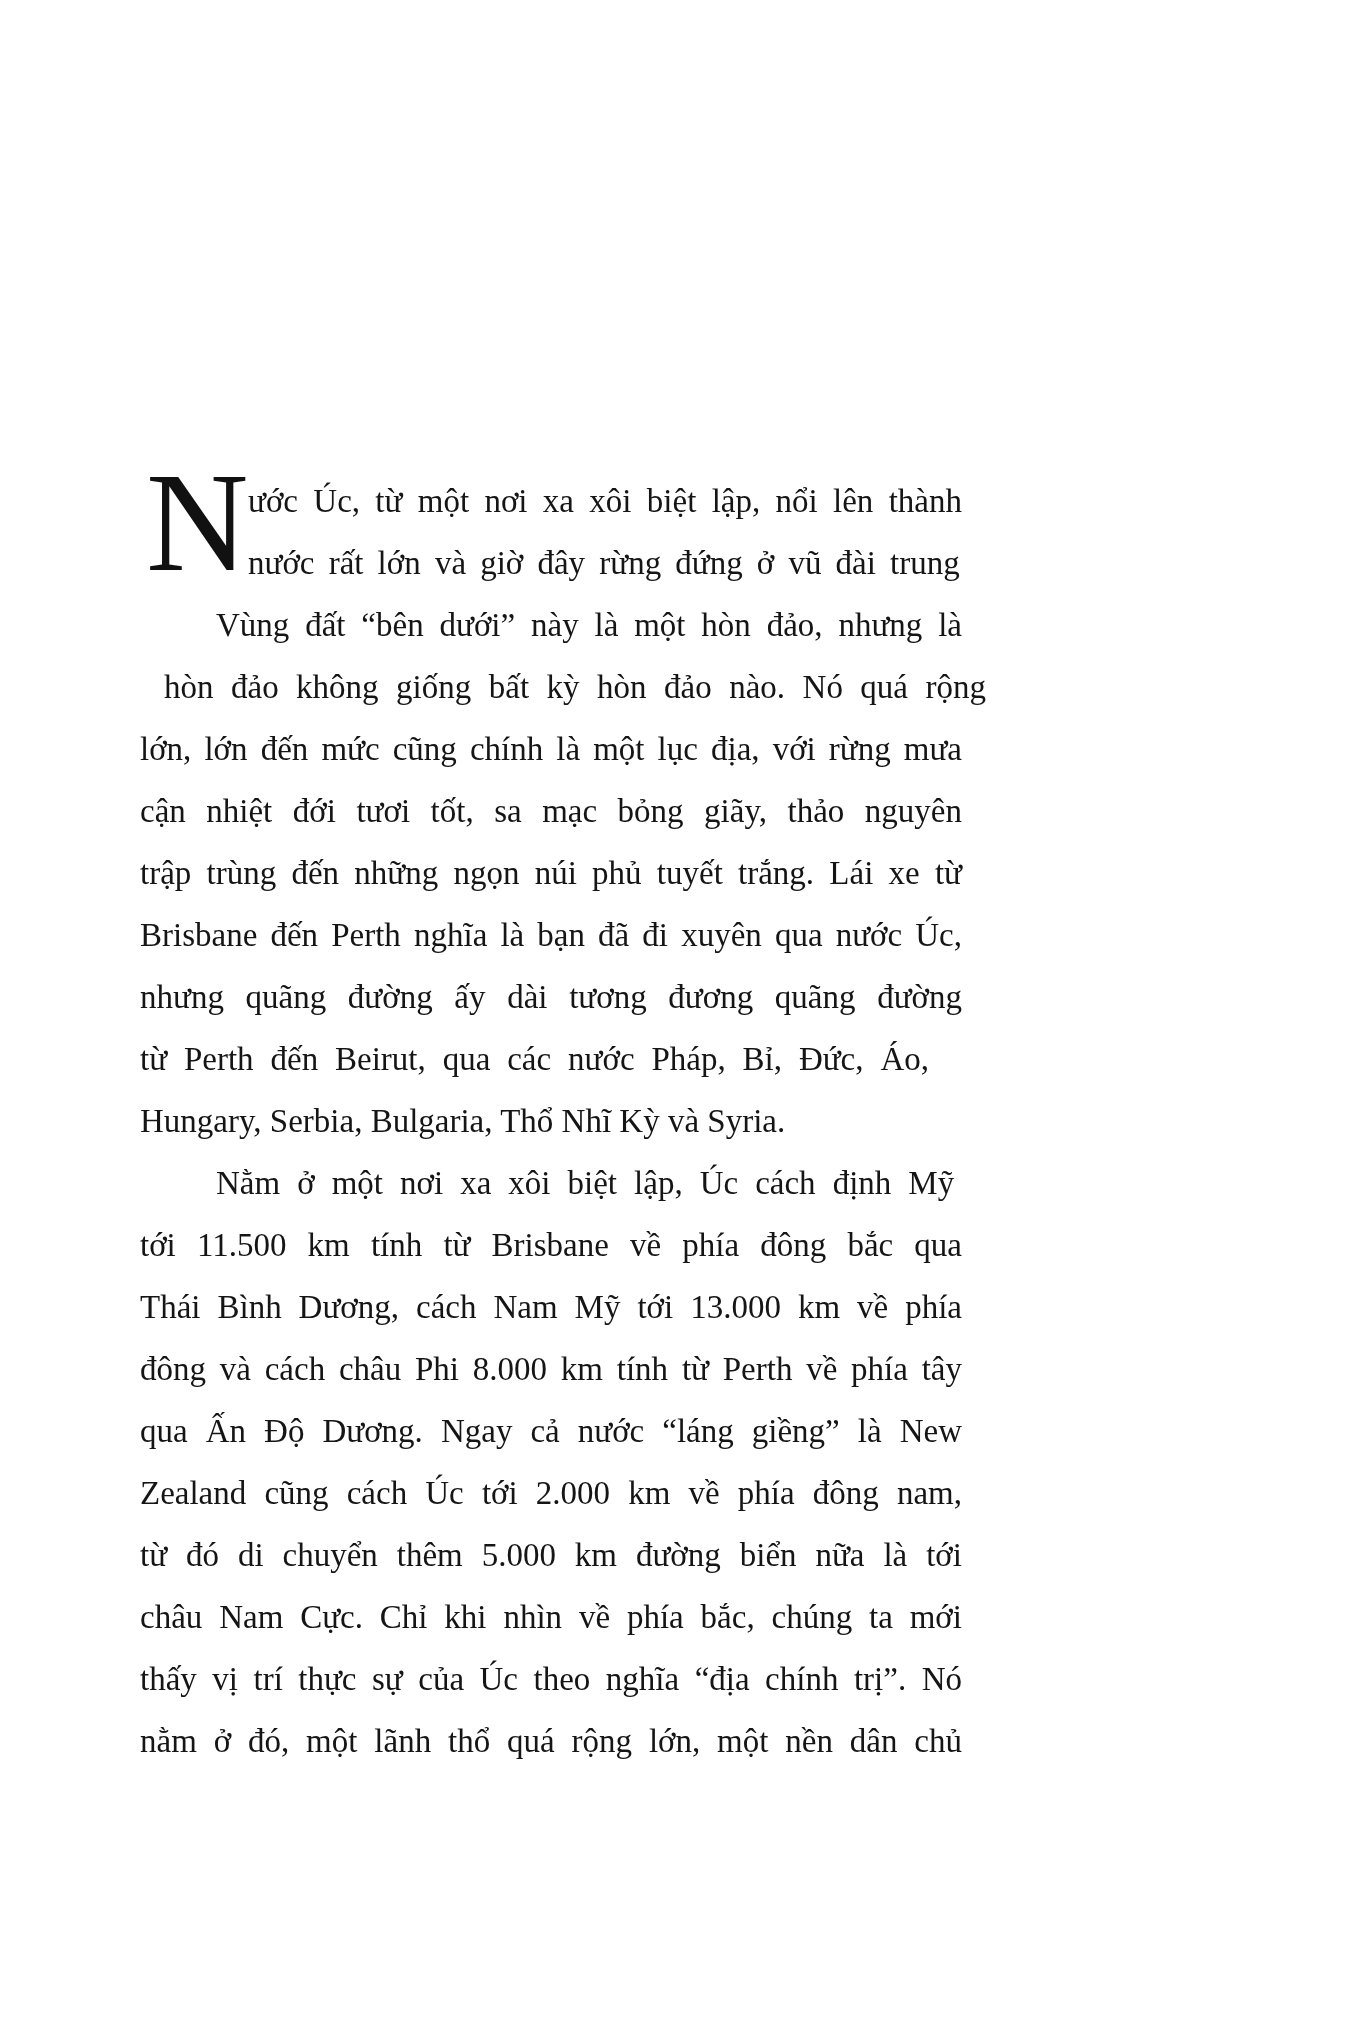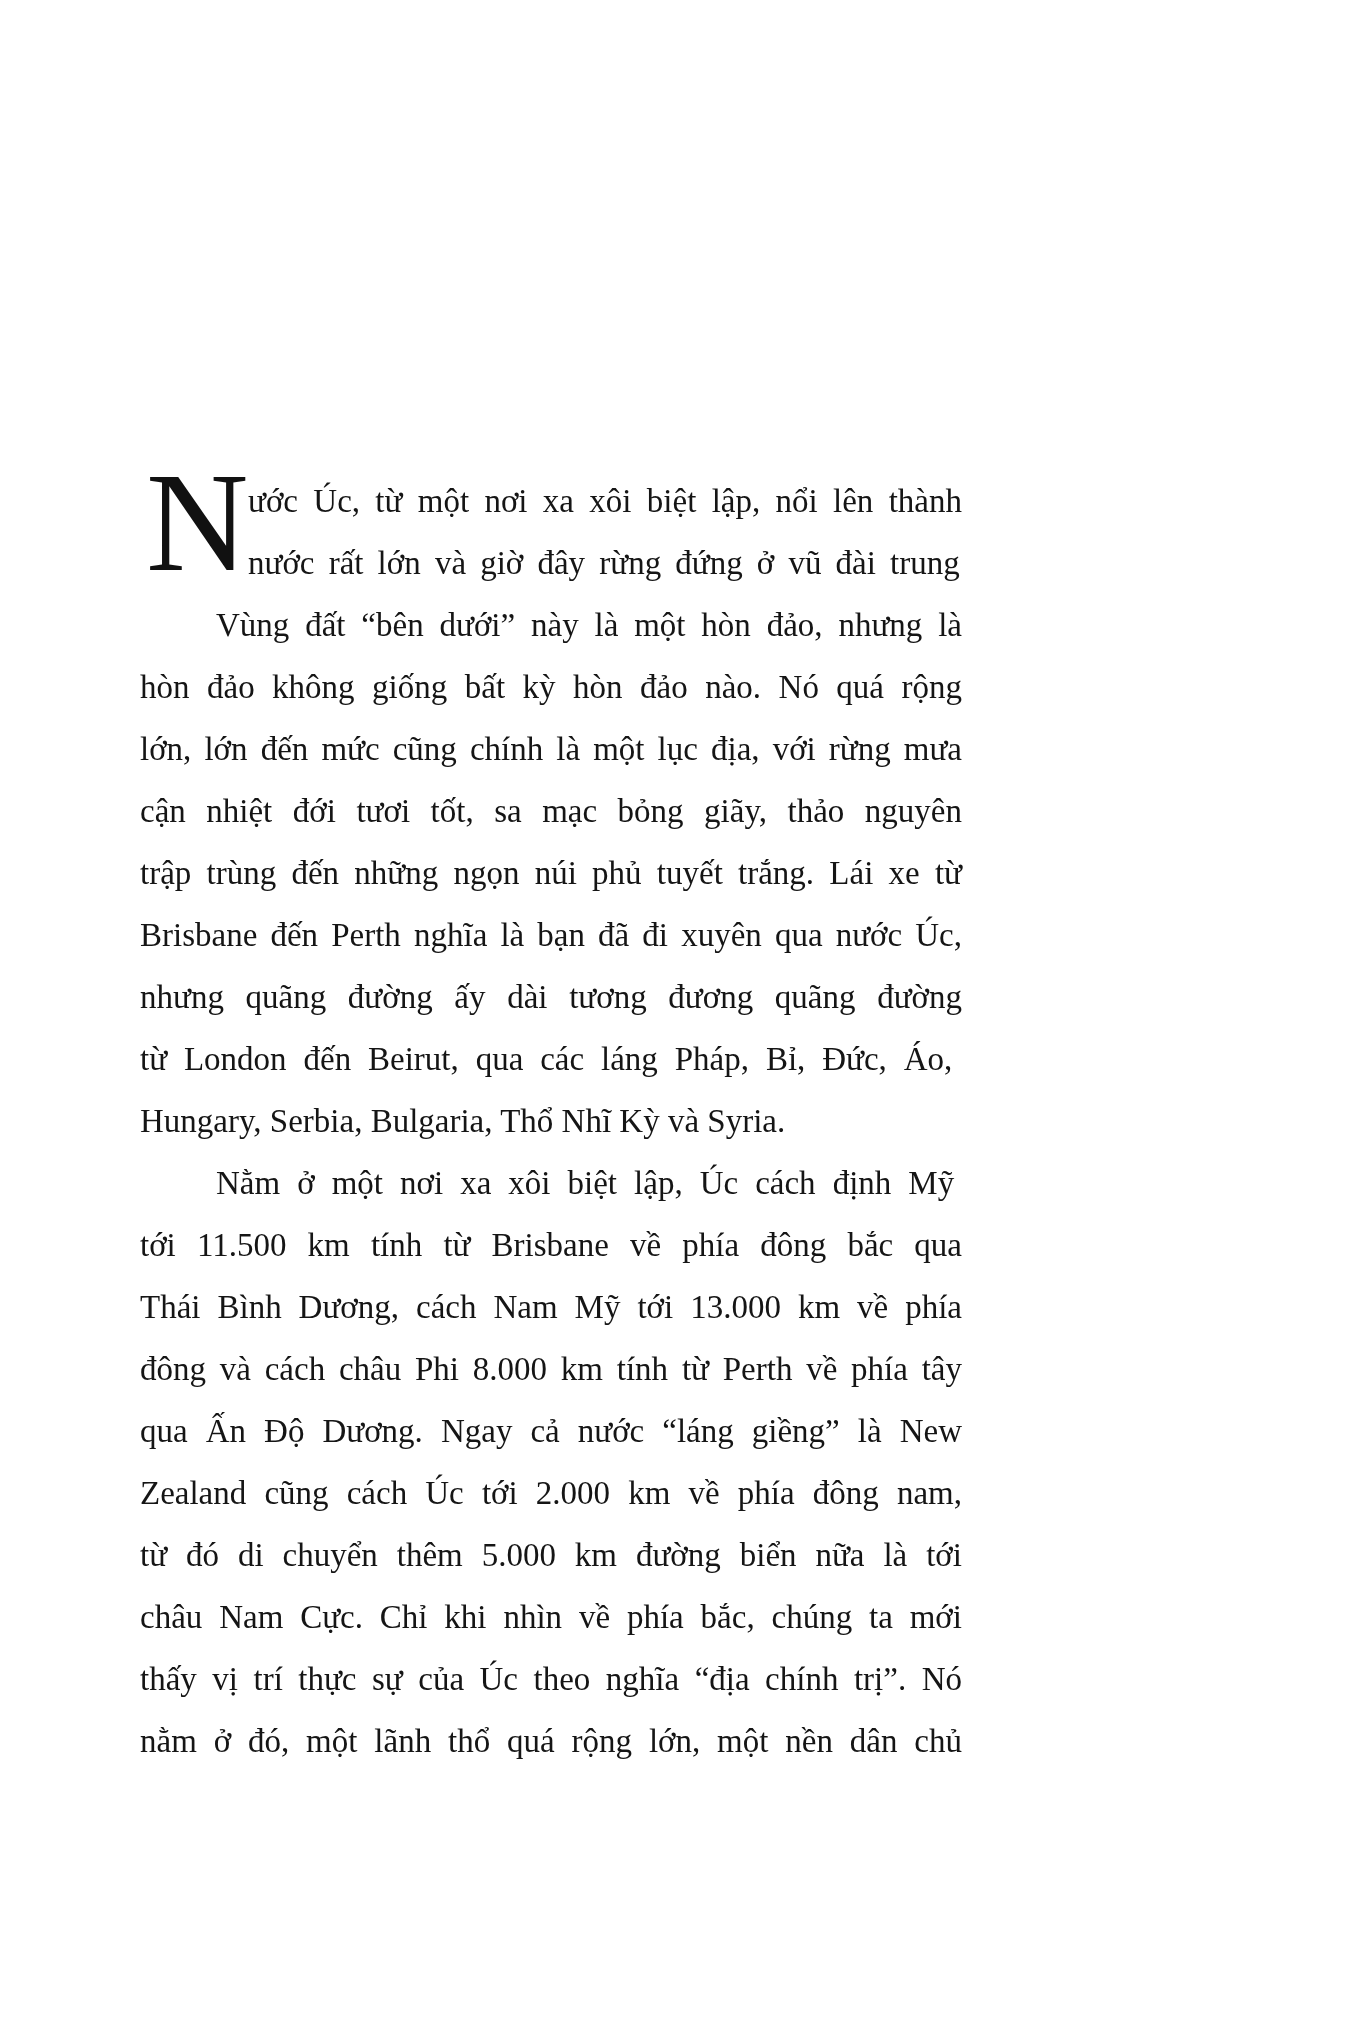--- a/index.html
+++ b/index.html
@@ -50,27 +50,27 @@
 <main class="page">
   <section class="text-block">
     <span class="dropcap">N</span>
 
   <div class="para">
         <div class="line dc" style="word-spacing: 7.07812px;"><span style="white-space: nowrap;">ước Úc, từ một nơi xa xôi biệt lập, nổi lên thành</span></div>
         <div class="line dc" style="word-spacing: 5.90625px;"><span style="white-space: nowrap;">nước rất lớn và giờ đây rừng đứng ở vũ đài trung</span></div>
       </div>
       <div class="para">
         <div class="line ind" style="word-spacing: 7.6px;"><span style="white-space: nowrap;">Vùng đất “bên dưới” này là một hòn đảo, nhưng là</span></div>
-        <div class="line" style="word-spacing: 9.2358px;"><span style="white-space: nowrap;">hòn đảo không giống bất kỳ hòn đảo nào. Nó quá rộng</span></div>
+        <div class="line" style="word-spacing: 9.2358px; margin-left: 24px;"><span style="white-space: nowrap;">hòn đảo không giống bất kỳ hòn đảo nào. Nó quá rộng</span></div>
         <div class="line" style="word-spacing: 4.83073px;"><span style="white-space: nowrap;">lớn, lớn đến mức cũng chính là một lục địa, với rừng mưa</span></div>
         <div class="line" style="word-spacing: 12.25px;"><span style="white-space: nowrap;">cận nhiệt đới tươi tốt, sa mạc bỏng giãy, thảo nguyên</span></div>
         <div class="line" style="word-spacing: 6.98722px;"><span style="white-space: nowrap;">trập trùng đến những ngọn núi phủ tuyết trắng. Lái xe từ</span></div>
         <div class="line" style="word-spacing: 4.86648px;"><span style="white-space: nowrap;">Brisbane đến Perth nghĩa là bạn đã đi xuyên qua nước Úc,</span></div>
         <div class="line" style="word-spacing: 13.418px;"><span style="white-space: nowrap;">nhưng quãng đường ấy dài tương đương quãng đường</span></div>
-        <div class="line" style="word-spacing: 8.64531px;"><span style="white-space: nowrap;">từ London đến Beirut, qua các láng Pháp, Bỉ, Đức, Áo,</span></div>
+        <div class="line" style="word-spacing: 8.64531px;"><span style="white-space: nowrap;">từ Perth đến Beirut, qua các nước Pháp, Bỉ, Đức, Áo,</span></div>
         <div class="line">Hungary, Serbia, Bulgaria, Thổ Nhĩ Kỳ và Syria.</div>
       </div>
       <div class="para">
         <div class="line ind" style="word-spacing: 8.77983px;"><span style="white-space: nowrap;">Nằm ở một nơi xa xôi biệt lập, Úc cách định Mỹ</span></div>
         <div class="line" style="word-spacing: 12.8906px;"><span style="white-space: nowrap;">tới 11.500 km tính từ Brisbane về phía đông bắc qua</span></div>
         <div class="line" style="word-spacing: 8.73281px;"><span style="white-space: nowrap;">Thái Bình Dương, cách Nam Mỹ tới 13.000 km về phía</span></div>
         <div class="line" style="word-spacing: 5.52865px;"><span style="white-space: nowrap;">đông và cách châu Phi 8.000 km tính từ Perth về phía tây</span></div>
         <div class="line" style="word-spacing: 9.79531px;"><span style="white-space: nowrap;">qua Ấn Độ Dương. Ngay cả nước “láng giềng” là New</span></div>
         <div class="line" style="word-spacing: 9.89219px;"><span style="white-space: nowrap; text-align: center;">Zealand cũng cách Úc tới 2.000 km về phía đông nam,</span></div>
         <div class="line" style="word-spacing: 10.6847px;"><span style="white-space: nowrap;">từ đó di chuyển thêm 5.000 km đường biển nữa là tới</span></div>

